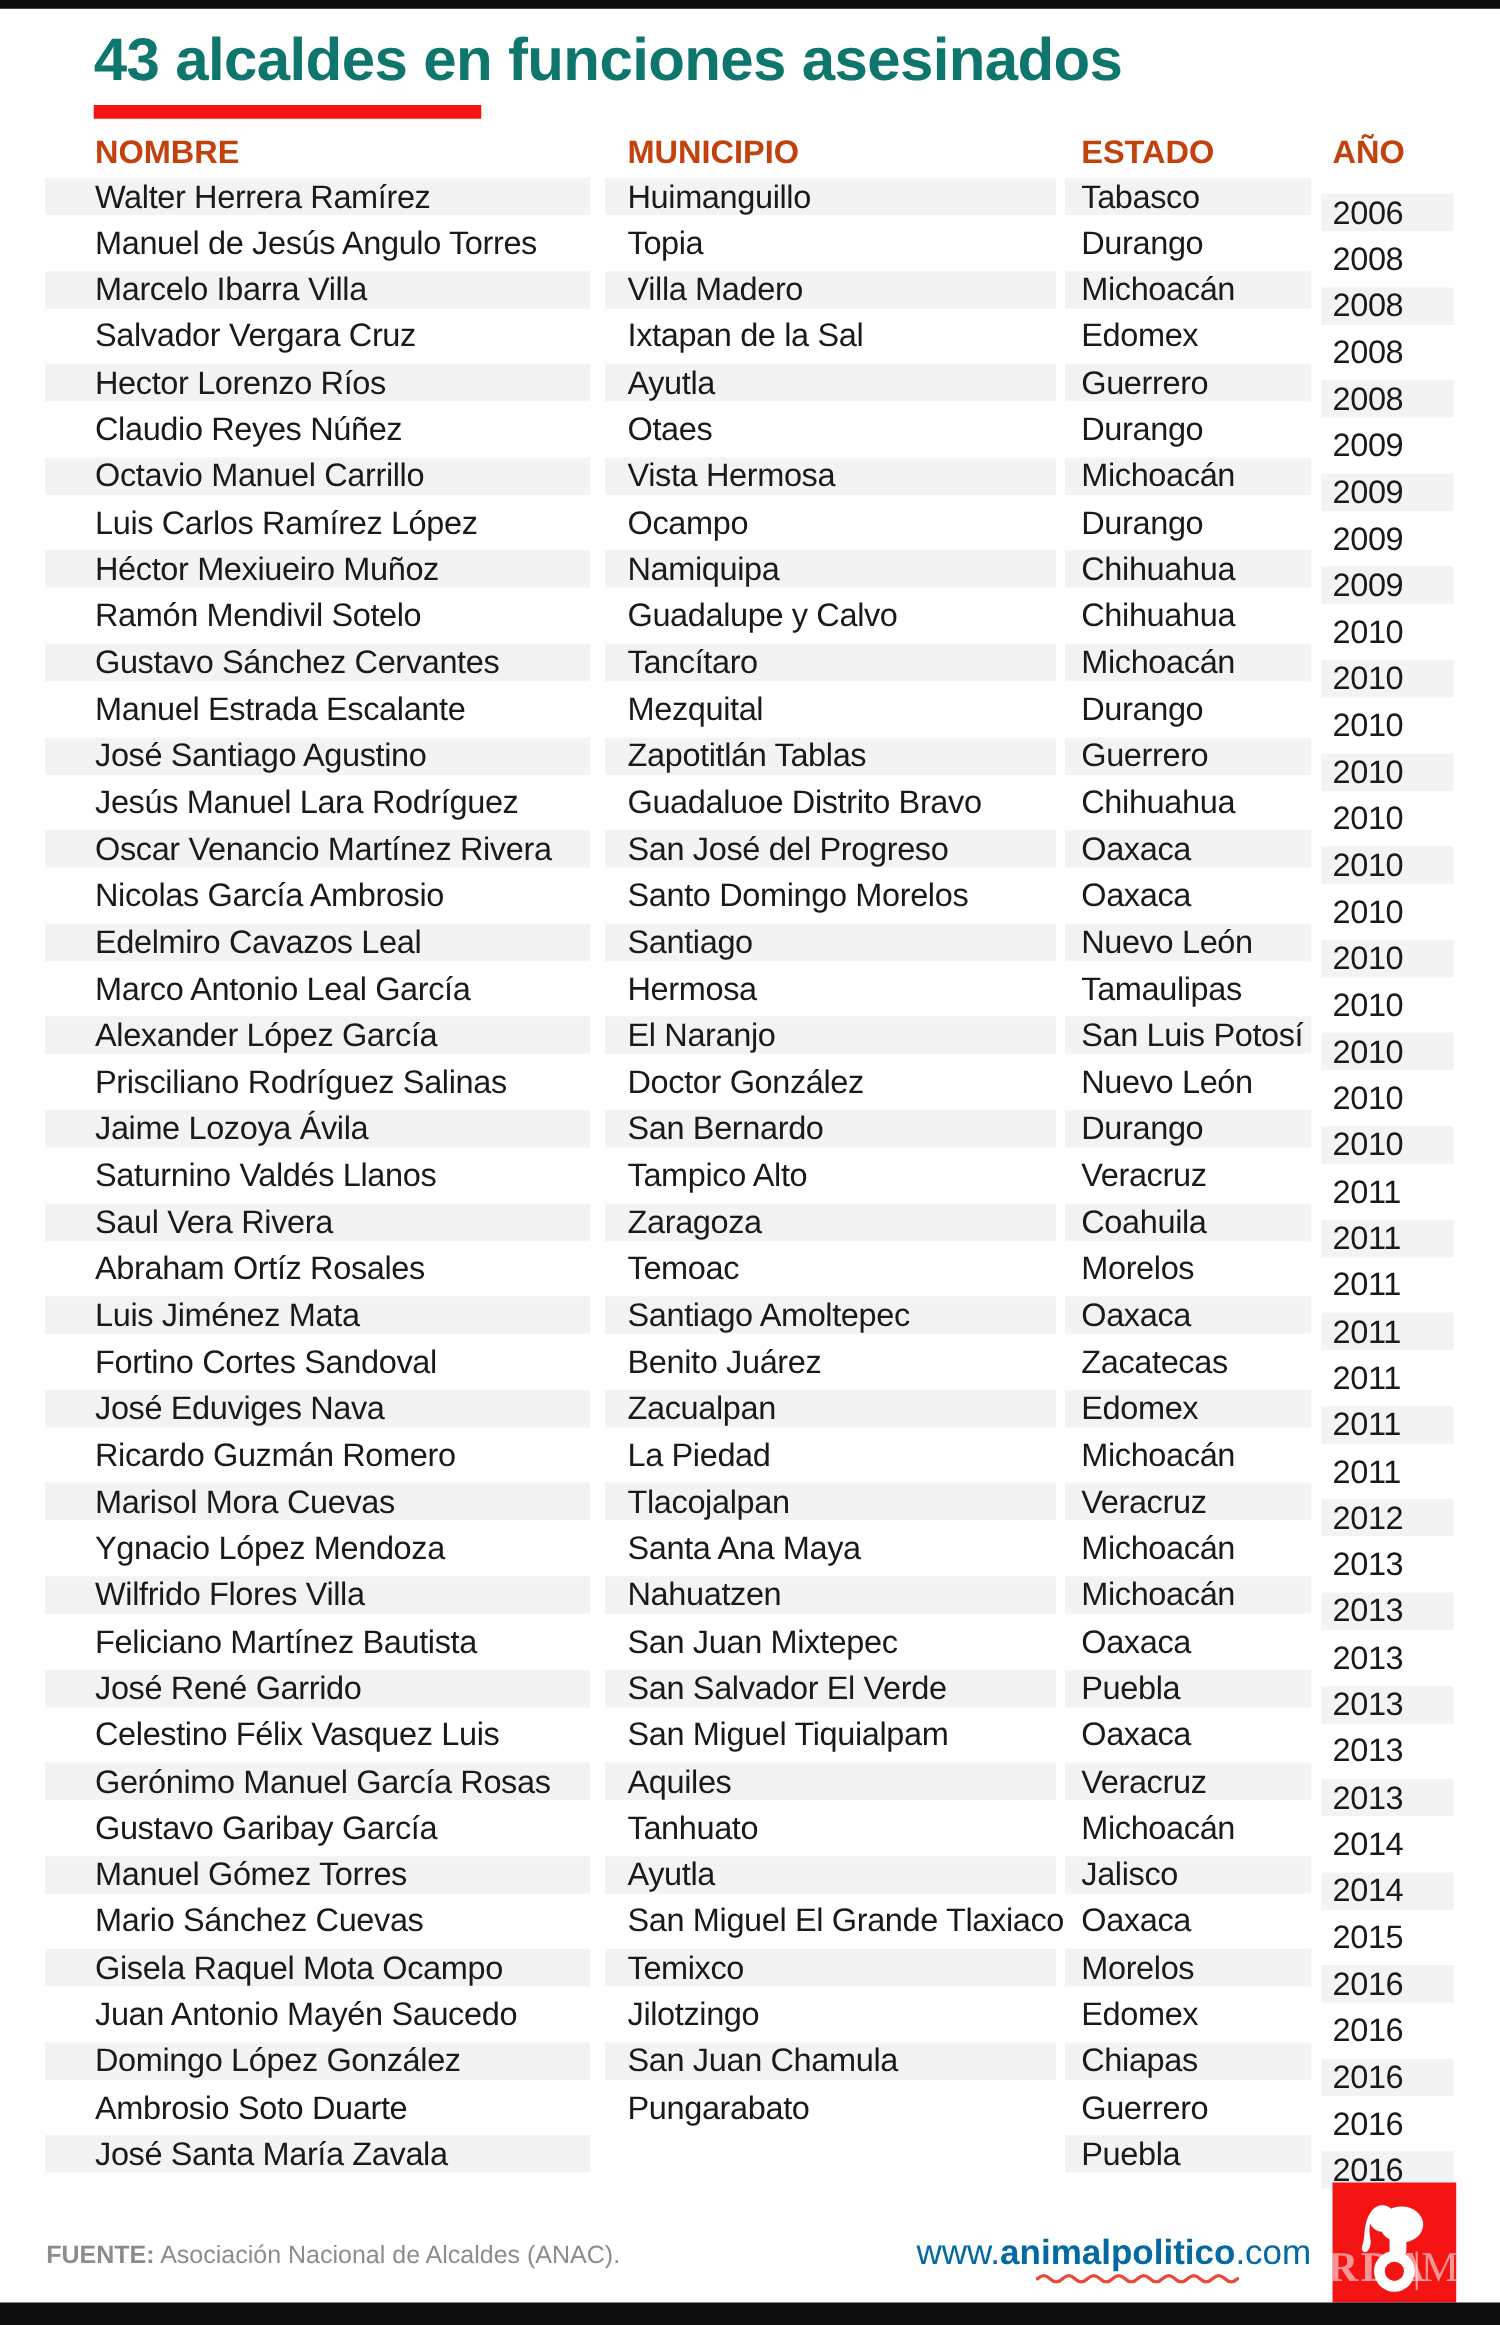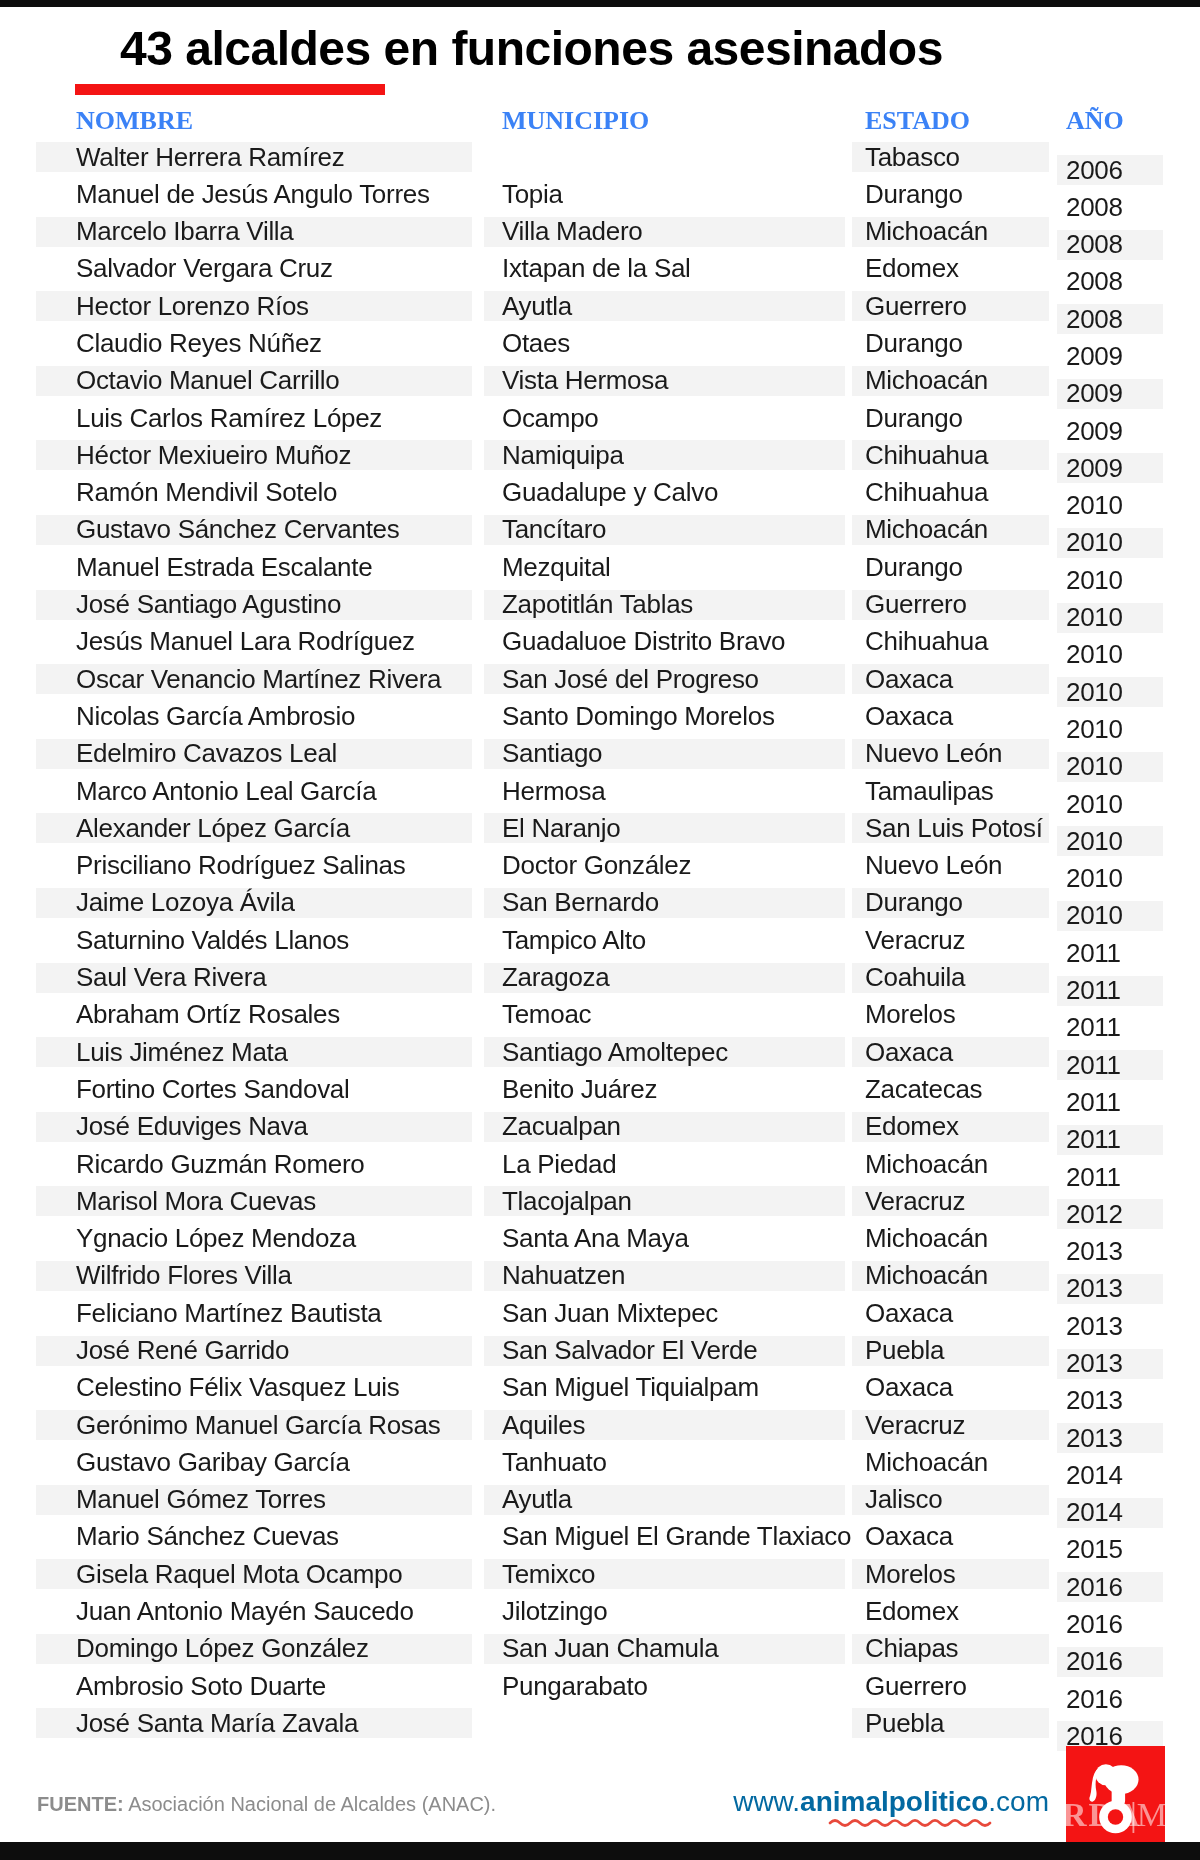--- a/index.html
+++ b/index.html
@@ -5,25 +5,25 @@
   html,body{margin:0;padding:0;background:#ffffff;}
   .sheet{
     position:relative;width:1200px;height:1860px;background:#ffffff;
     font-family:"Liberation Sans", sans-serif;overflow:hidden;
   }
   .bar-top{position:absolute;left:0;top:0;width:1200px;height:7px;background:#0d0d0d;}
   .bar-bottom{position:absolute;left:0;top:1842px;width:1200px;height:18px;background:#0d0d0d;}
 
   .title{
     position:absolute;left:75px;top:23px;font-size:48px;font-weight:700;
-    letter-spacing:-0.5px;color:#000000;white-space:nowrap;line-height:1.1;margin-left:45px;
+    letter-spacing:-0.5px;color:#0f766e;white-space:nowrap;line-height:1.1;
   }
   .title-underline{position:absolute;left:75px;top:84px;width:310px;height:11px;background:#f41414;}
 
-  .col-header{position:absolute;top:108px;font-size:26px;font-weight:700;color:#3b82f6;line-height:26px;white-space:nowrap;font-family:Liberation Serif, serif;}
+  .col-header{position:absolute;top:108px;font-size:26px;font-weight:700;color:#c2410c;line-height:26px;white-space:nowrap;}
   .h0{left:76px;} .h1{left:502px;} .h2{left:865px;} .h3{left:1066px;}
 
   .tbody{position:absolute;left:0;top:142px;width:1200px;}
   .row{position:relative;height:37.3px;}
   .cell{
     position:absolute;top:0;height:30px;display:flex;align-items:center;
     box-sizing:border-box;font-size:26px;letter-spacing:-0.3px;color:#1a1a1a;white-space:nowrap;
   }
   .shaded .cell{background:#f3f3f3;}
   .c-name{left:36px;width:436px;padding-left:40px;}
@@ -61,20 +61,21 @@
   <div class="title-underline"></div>
 
   <div class="col-header h0">NOMBRE</div>
   <div class="col-header h1">MUNICIPIO</div>
   <div class="col-header h2">ESTADO</div>
   <div class="col-header h3">AÑO</div>
 
   <div class="tbody">
       <div class="row shaded">
         <div class="cell c-name">Walter Herrera Ramírez</div>
+        <div class="cell c-mun">Huimanguillo</div>
         <div class="cell c-est">Tabasco</div>
         <div class="cell c-year">2006</div>
       </div>
       <div class="row">
         <div class="cell c-name">Manuel de Jesús Angulo Torres</div>
         <div class="cell c-mun">Topia</div>
         <div class="cell c-est">Durango</div>
         <div class="cell c-year">2008</div>
       </div>
       <div class="row shaded">

